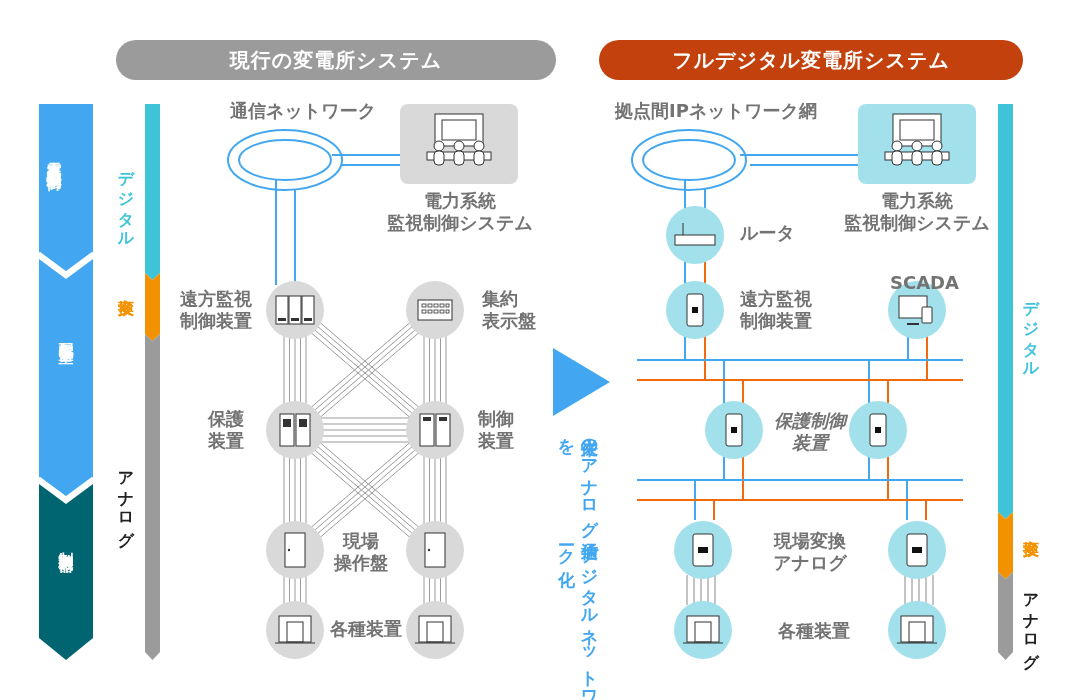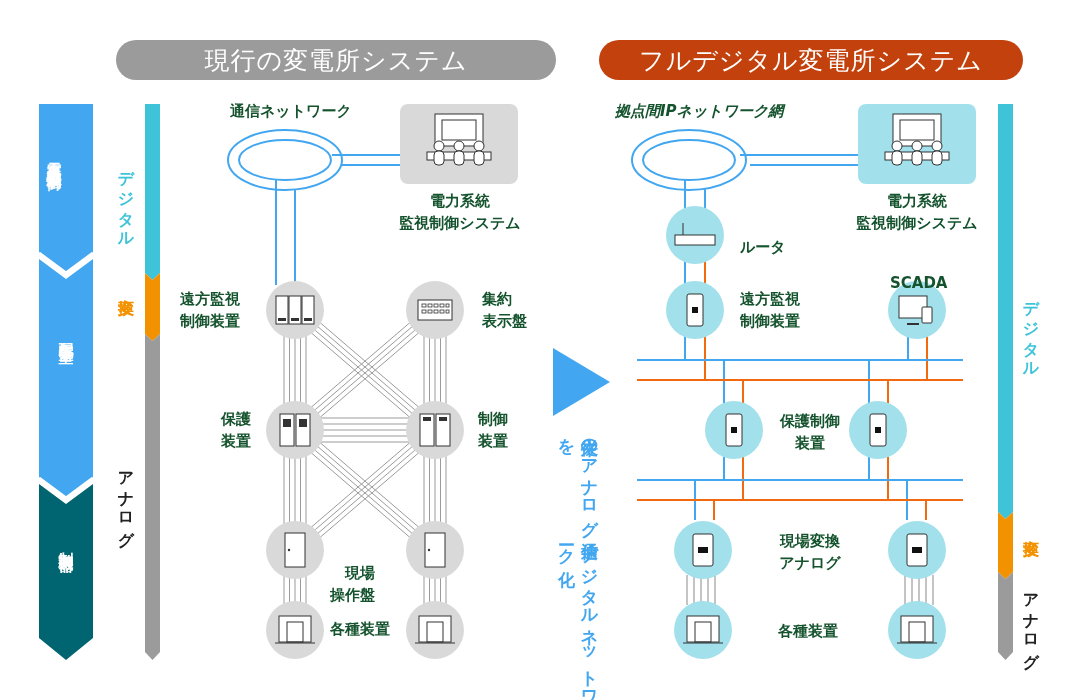--- a/index.html
+++ b/index.html
@@ -1,21 +1,21 @@
 <!DOCTYPE html>
 <html><head>
 <meta charset="utf-8">
 <style>
   html, body { margin: 0; padding: 0; background: #ffffff; }
   body { width: 1080px; height: 700px; position: relative; overflow: hidden;
          font-family: "DejaVu Sans", "Liberation Sans", sans-serif; color: #222; }
   .abs { position: absolute; }
-  .pill { position: absolute; height: 40px; border-radius: 20px; color: #fff; font-size: 25px;
-          font-weight: normal; display: flex; align-items: center; justify-content: center; letter-spacing: 1px; }
-  .lbl { position: absolute; font-size: 15px; font-weight: bold; color: #14532d; line-height: 22px; white-space: nowrap; }
+  .pill { position: absolute; height: 40px; border-radius: 20px; color: #fff; font-size: 20px;
+          font-weight: bold; display: flex; align-items: center; justify-content: center; letter-spacing: 1px; }
+  .lbl { position: absolute; font-size: 18px; font-weight: bold; color: #737373; line-height: 22px; white-space: nowrap; }
   .vtext { writing-mode: vertical-rl; text-orientation: upright; font-weight: bold; letter-spacing: 2px; }
   svg#diagram { position: absolute; left: 0; top: 0; }
 </style>
 </head>
 <body>
 
 <svg id="diagram" width="1080" height="700" viewBox="0 0 1080 700">
 
   <g>
     <path d="M39,104 H93 V253 L66,273 L39,253 Z" fill="#42a7f0"></path>
@@ -334,46 +334,46 @@
   <div>監視制御システム</div>
 </div>
 <div class="lbl" style="left:180px; top:288px;">
   <div>遠方監視</div>
   <div>制御装置</div>
 </div>
 <div class="lbl" style="left:482px; top:288px;">
   <div>集約</div>
   <div>表示盤</div>
 </div>
-<div class="lbl" style="left:221px; top:408px;">
+<div class="lbl" style="left:208px; top:408px;">
   <div>保護</div>
   <div>装置</div>
 </div>
 <div class="lbl" style="left:478px; top:408px;">
   <div>制御</div>
   <div>装置</div>
 </div>
-<div class="lbl" style="left:315px; top:530px; text-align:right; width:60px;margin-top:32px;">
+<div class="lbl" style="left:331px; top:530px; text-align:center; width:60px;">
   <div>現場</div>
   <div>操作盤</div>
 </div>
 <div class="lbl" style="left:330px; top:618px;">各種装置</div>
 
-<div class="lbl" style="left:615px; top:100px;font-style:italic;">拠点間IPネットワーク網</div>
+<div class="lbl" style="left:615px; top:100px;">拠点間IPネットワーク網</div>
 <div class="lbl" style="left:842px; top:190px; text-align:center; width:150px;">
   <div>電力系統</div>
   <div>監視制御システム</div>
 </div>
-<div class="lbl" style="left:740px; top:236px;">ルータ</div>
+<div class="lbl" style="left:740px; top:222px;">ルータ</div>
 <div class="lbl" style="left:740px; top:288px;">
   <div>遠方監視</div>
   <div>制御装置</div>
 </div>
 <div class="lbl" style="left:890px; top:260px;margin-top:12px;">SCADA</div>
-<div class="lbl" style="left:770px; top:410px; text-align:center; width:80px;">
+<div class="lbl" style="left:770px; top:410px; text-align:center; width:80px;font-style:italic;">
   <div>保護制御</div>
   <div>装置</div>
 </div>
 <div class="lbl" style="left:770px; top:530px; text-align:center; width:80px;">
   <div>現場変換</div>
   <div>アナログ</div>
 </div>
 <div class="lbl" style="left:778px; top:620px;">各種装置</div>
 
 <div class="abs vtext" style="left:556px; top:425px; color:#42a7f0; font-size:17px; display:flex; letter-spacing:1px;">

